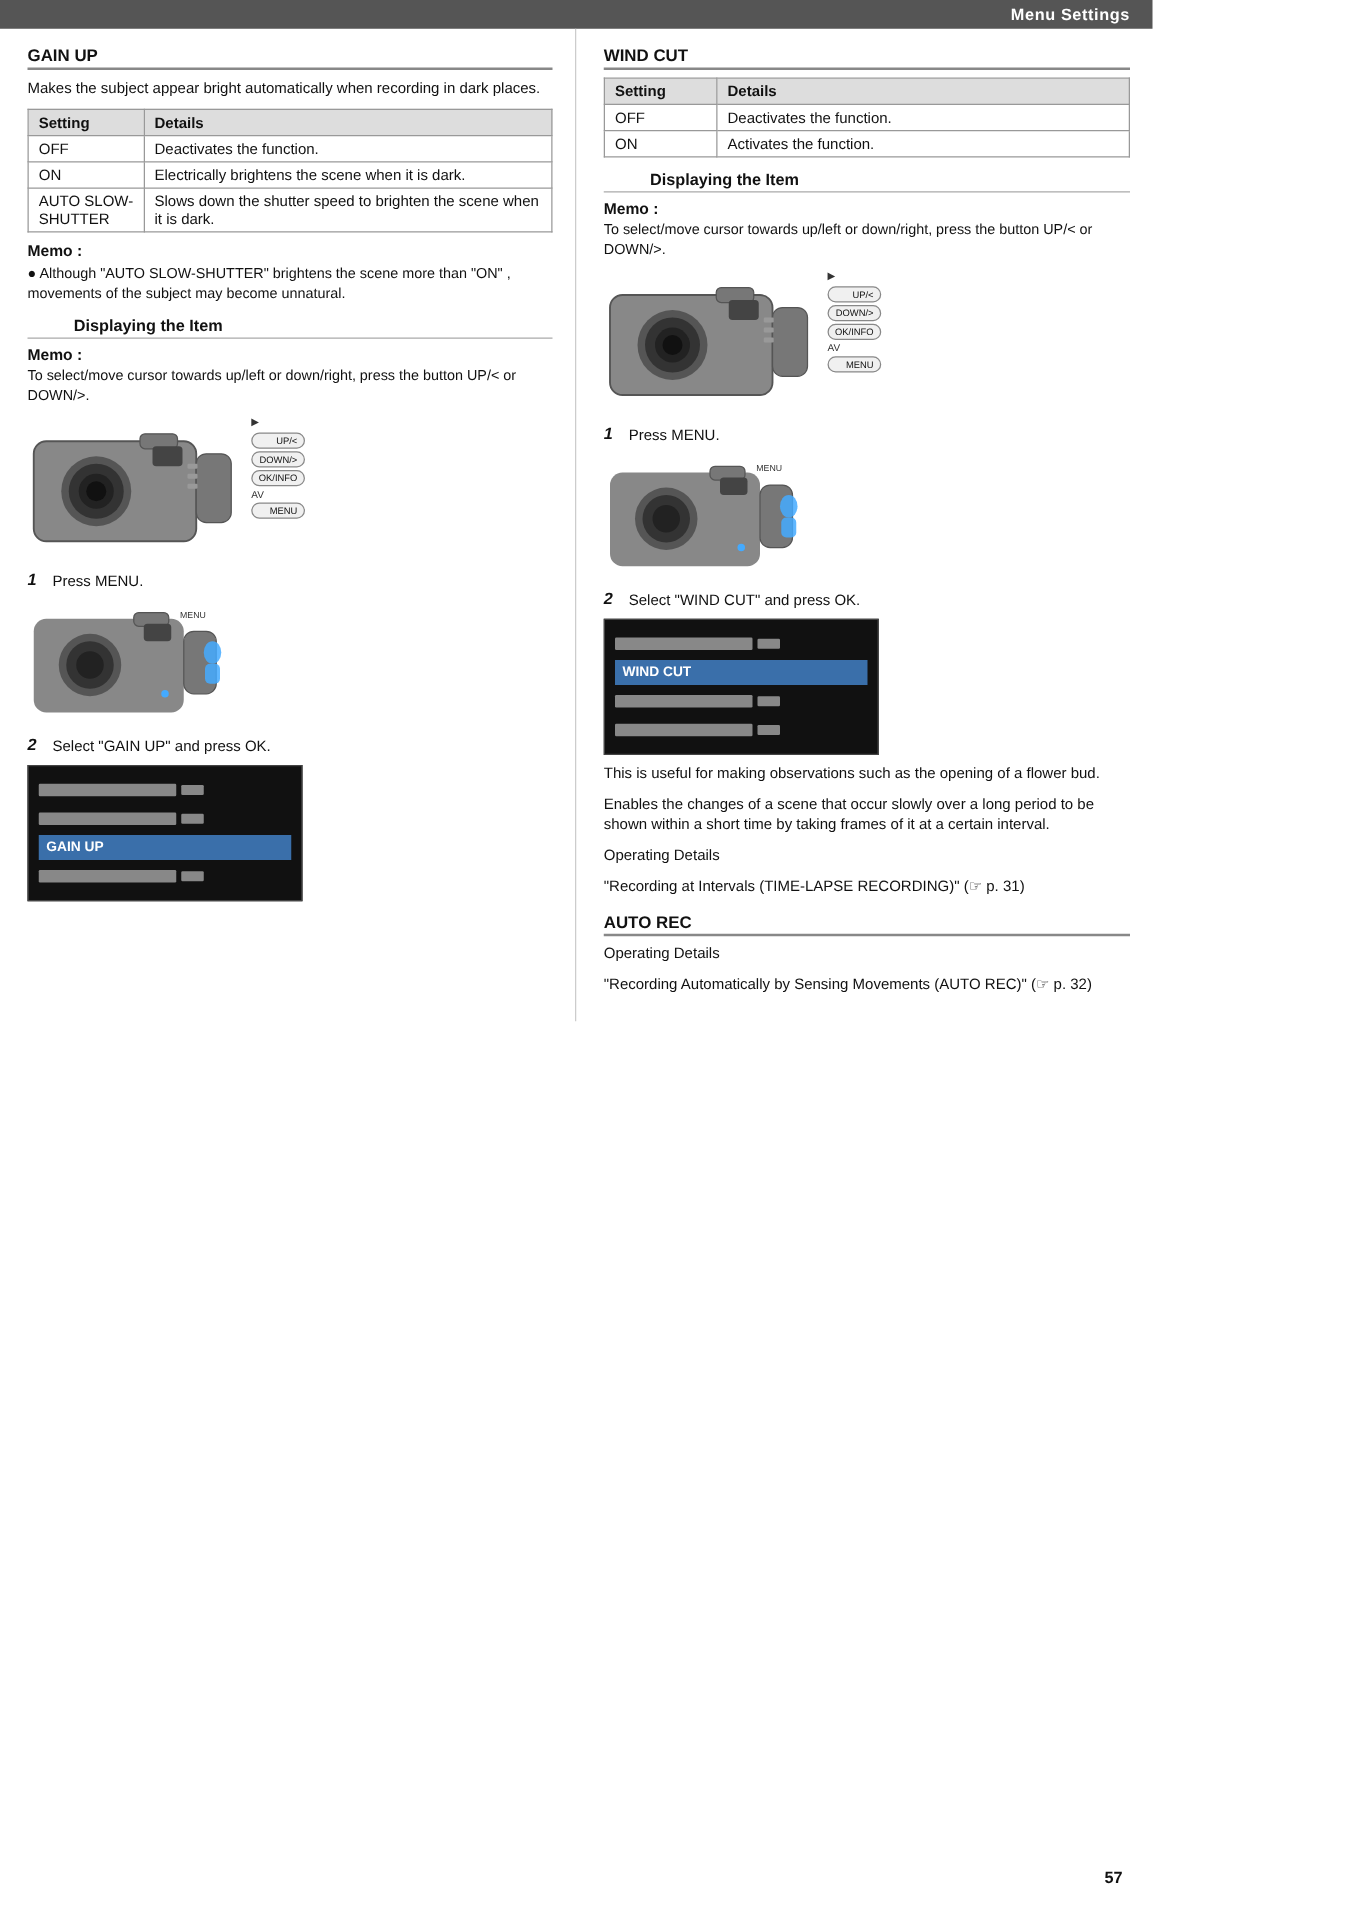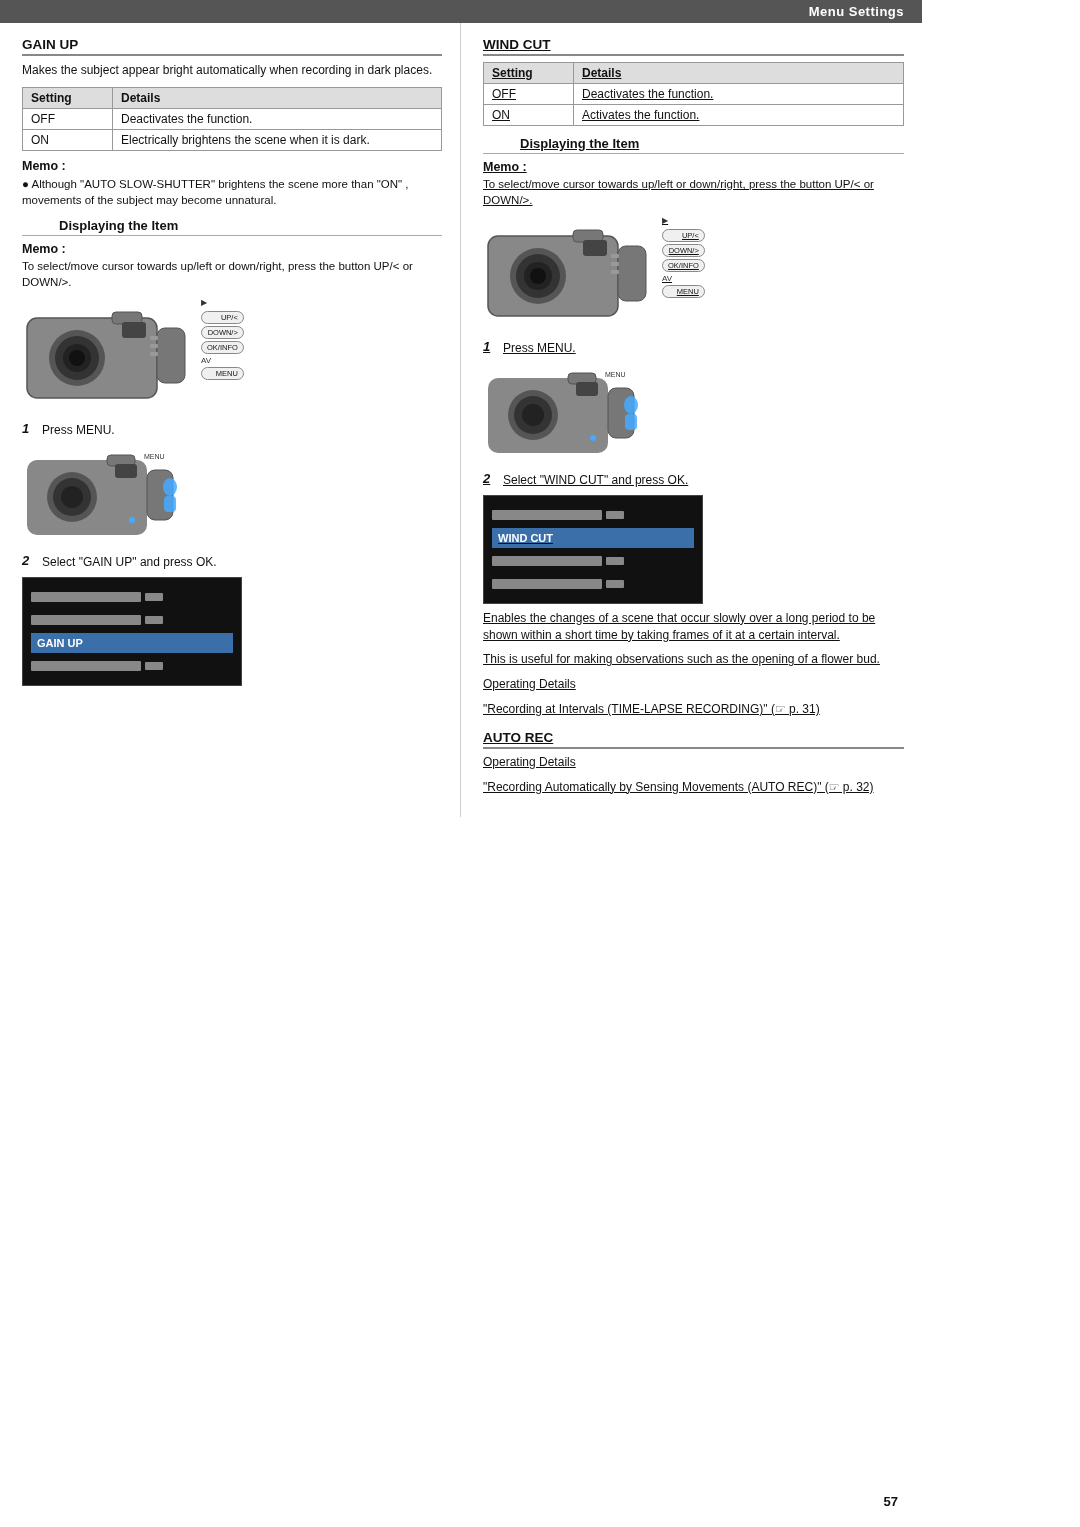--- a/index.html
+++ b/index.html
@@ -39,21 +39,20 @@
 
     .col-left {
       width: 50%;
       padding: 14px 18px 14px 22px;
       border-right: 1px solid #ccc;
     }
 
     .col-right {
       width: 50%;
       padding: 14px 18px 14px 22px;
-      text-decoration: underline;
     }
 
     
     .section-title {
       font-size: 13.5px;
       font-weight: bold;
       border-bottom: 2px solid #888;
       padding-bottom: 2px;
       margin-bottom: 6px;
       text-transform: uppercase;
@@ -269,20 +268,24 @@
             </tr>
           </thead>
           <tbody>
             <tr>
               <td>OFF</td>
               <td>Deactivates the function.</td>
             </tr>
             <tr>
               <td>ON</td>
               <td>Electrically brightens the scene when it is dark.</td>
+            </tr>
+            <tr>
+              <td>AUTO SLOW-<br>SHUTTER</td>
+              <td>Slows down the shutter speed to brighten the scene when it is dark.</td>
             </tr>
           </tbody>
         </table>
 
         <div class="memo-title">Memo :</div>
         <div class="memo-text bullet">Although "AUTO SLOW-SHUTTER" brightens the scene more than "ON"&nbsp;, movements of the subject may become unnatural.</div>
       </div>
 
       <div>
         <div class="displaying-title">Displaying the Item</div>
@@ -469,22 +472,22 @@
           </div>
           <div class="menu-row">
             <div class="menu-bar" style="width:110px;"></div>
             <div class="menu-bar-sm"></div>
           </div>
         </div>
 
       </div>
 
       <div>
+        <div class="section-desc">This is useful for making observations such as the opening of a flower bud.</div>
         <div class="section-desc">Enables the changes of a scene that occur slowly over a long period to be shown within a short time by taking frames of it at a certain interval.</div>
-        <div class="section-desc">This is useful for making observations such as the opening of a flower bud.</div>
         <div class="section-desc">Operating Details</div>
         <div class="section-desc">"Recording at Intervals (TIME-LAPSE RECORDING)" (☞ p. 31)</div>
       </div>
 
       <div>
         <div class="bold-upper">AUTO REC</div>
         <div class="section-desc">Operating Details</div>
         <div class="section-desc">"Recording Automatically by Sensing Movements (AUTO REC)" (☞ p. 32)</div>
       </div>
 

